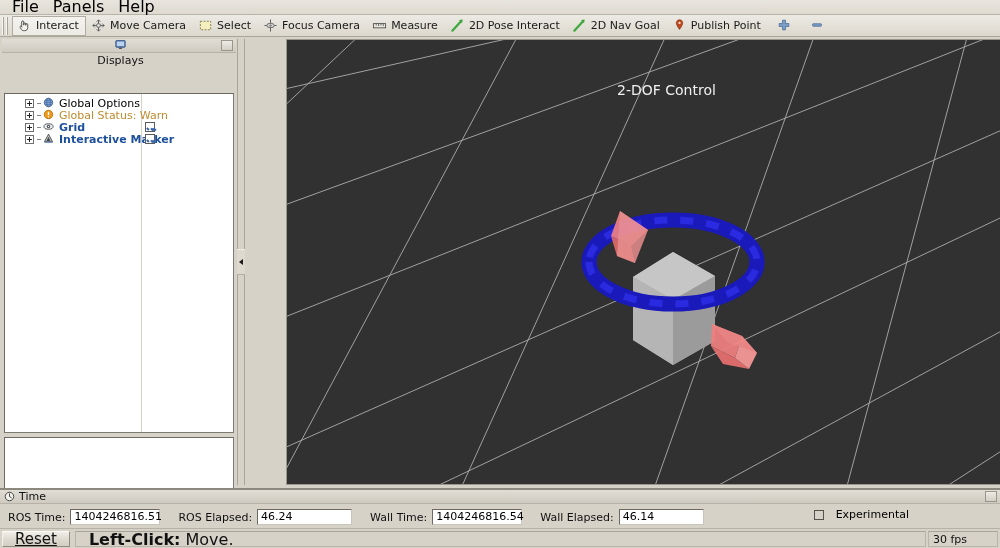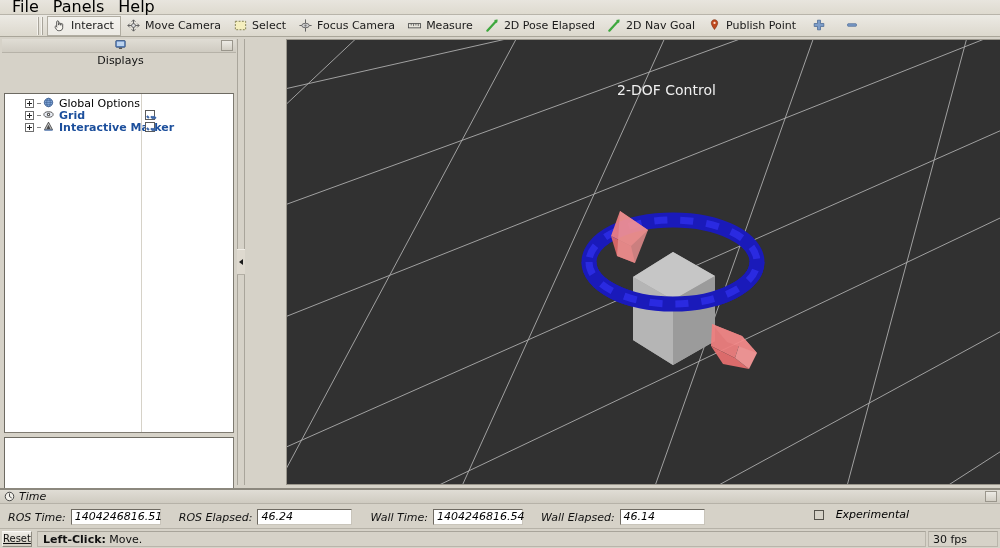--- a/index.html
+++ b/index.html
@@ -23,21 +23,21 @@
   .menuitem {
     padding: 0 7px; height: 14px; line-height: 14px;
     font-size: 16px; color: #000; cursor: default;
   }
 
   
   .toolbar {
     position: absolute; top: 15px; left: 0; width: 1000px; height: 22px;
     background: linear-gradient(to bottom,#eceae4 0%,#dcd8cd 100%);
     border-bottom: 1px solid #a9a599;
-    display: flex; align-items: center; padding-left: 35px;
+    display: flex; align-items: center;
   }
   .tb-grip {
     width: 8px; height: 18px; margin: 0 2px 0 2px;
     background:
       repeating-linear-gradient(to right,
         #f5f3ee 0px, #f5f3ee 1px,
         #a8a49a 1px, #a8a49a 2px,
         transparent 2px, transparent 4px);
   }
   .tbtn {
@@ -166,21 +166,21 @@
   .viewport { position: absolute; inset: 0; background: #313131; overflow: hidden; }
   .vp-scroll-right {
     position: absolute; right: 0; top: 0; width: 13px; height: 100%;
     background: repeating-linear-gradient(45deg,#eceae4 0 2px,#dcd9d0 2px 4px);
     border-left: 1px solid #8e8a80;
   }
 
   
   .time-panel {
     position: absolute; left: 0; top: 488px; width: 1000px; height: 40px;
-    background: #d6d2c8; border-top: 2px solid #8c887e; font-style: italic;
+    background: #d6d2c8; border-top: 2px solid #8c887e;
   }
   .time-title {
     height: 14px; display: flex; align-items: center; gap: 4px;
     padding-left: 4px; font-size: 11px; color: #111;
     background: linear-gradient(to bottom,#e0ddd5,#cfcbc1);
     border-bottom: 1px solid #b6b2a8;
   }
   .time-float-btn {
     position: absolute; right: 3px; top: 1px;
     width: 12px; height: 11px;
@@ -209,32 +209,32 @@
     border: 1px solid #55524b;
   }
 
   
   .statusbar {
     position: absolute; left: 0; top: 528px; width: 1000px; height: 20px;
     background: #d6d2c8; border-top: 1px solid #b6b2a8;
     display: flex; align-items: center; padding: 0 2px;
   }
   .reset-btn {
-    height: 16px; line-height: 14px; padding: 0 0;
-    font-size: 10px; color: #111;
+    height: 16px; line-height: 14px; padding: 0 12px;
+    font-size: 15px; color: #111;
     background: linear-gradient(to bottom,#f0eee8 0%,#ddd9cf 55%,#d2cec3 100%);
     border: 1px solid #908c82;
     border-top-color: #fbfaf7; border-left-color: #f3f1eb;
     margin-right: 5px;
     text-decoration: underline;
   }
   .status-text {
     flex: 1; height: 16px; line-height: 15px;
     border: 1px solid #b9b5ab; border-top-color:#a8a49a;
-    background: #d6d2c8; font-size: 11px; padding-left: 5px;
+    background: #d6d2c8; font-size: 16px; padding-left: 13px;
     color: #111;
   }
   .status-text b { font-weight: bold; }
   .fps-box {
     width: 70px; height: 16px; line-height: 15px; text-align: left;
     padding-left: 4px;
     border: 1px solid #b9b5ab; border-top-color:#a8a49a;
     background: #d6d2c8; font-size: 11px; color: #111;
     margin-left: 2px;
   }
@@ -309,21 +309,21 @@
       <span>Measure</span>
     </div>
 
     <div class="tbtn">
       <span class="ico">
         <svg viewBox="0 0 16 16" width="15" height="15">
           <path d="M2.5 13.5L12 3.2" stroke="#3ea83e" stroke-width="2.4" stroke-linecap="round"></path>
           <path d="M9.6 2.2l3.9-.6-.7 3.9z" fill="#3ea83e"></path>
         </svg>
       </span>
-      <span>2D Pose Elapsed</span>
+      <span>2D Pose Interact</span>
     </div>
 
     <div class="tbtn">
       <span class="ico">
         <svg viewBox="0 0 16 16" width="15" height="15">
           <path d="M2.5 13.5L12 3.2" stroke="#3ea83e" stroke-width="2.4" stroke-linecap="round"></path>
           <path d="M9.6 2.2l3.9-.6-.7 3.9z" fill="#3ea83e"></path>
         </svg>
       </span>
       <span>2D Nav Goal</span>
@@ -378,20 +378,32 @@
         <span class="tree-icon">
           <svg viewBox="0 0 12 12" width="11" height="11">
             <circle cx="6" cy="6" r="4.6" fill="#7ea3d4" stroke="#3d5f92" stroke-width="0.9"></circle>
             <ellipse cx="6" cy="6" rx="2" ry="4.6" fill="none" stroke="#3d5f92" stroke-width="0.7"></ellipse>
             <path d="M1.5 6h9M2.3 3.7h7.4M2.3 8.3h7.4" stroke="#3d5f92" stroke-width="0.6" fill="none"></path>
           </svg>
         </span>
         <span class="tree-label black">Global Options</span>
       </div>
 
+      <div class="tree-row">
+        <span class="expander"></span>
+        <span class="exp-dash"></span>
+        <span class="tree-icon">
+          <svg viewBox="0 0 12 12" width="11" height="11">
+            <circle cx="6" cy="6" r="4.6" fill="#ef9b20" stroke="#b26a00" stroke-width="0.9"></circle>
+            <rect x="5.3" y="2.9" width="1.4" height="4" rx="0.5" fill="#fff"></rect>
+            <rect x="5.3" y="7.7" width="1.4" height="1.4" rx="0.5" fill="#fff"></rect>
+          </svg>
+        </span>
+        <span class="tree-label warn">Global Status: Warn</span>
+      </div>
 
       <div class="tree-row">
         <span class="expander"></span>
         <span class="exp-dash"></span>
         <span class="tree-icon">
           <svg viewBox="0 0 12 12" width="11" height="11">
             <ellipse cx="6" cy="6" rx="5" ry="3" fill="#e9edf4" stroke="#3b3b3b" stroke-width="0.9"></ellipse>
             <circle cx="6" cy="6" r="1.8" fill="#4a4a4a"></circle>
             <circle cx="6" cy="6" r="0.7" fill="#fff"></circle>
           </svg>

